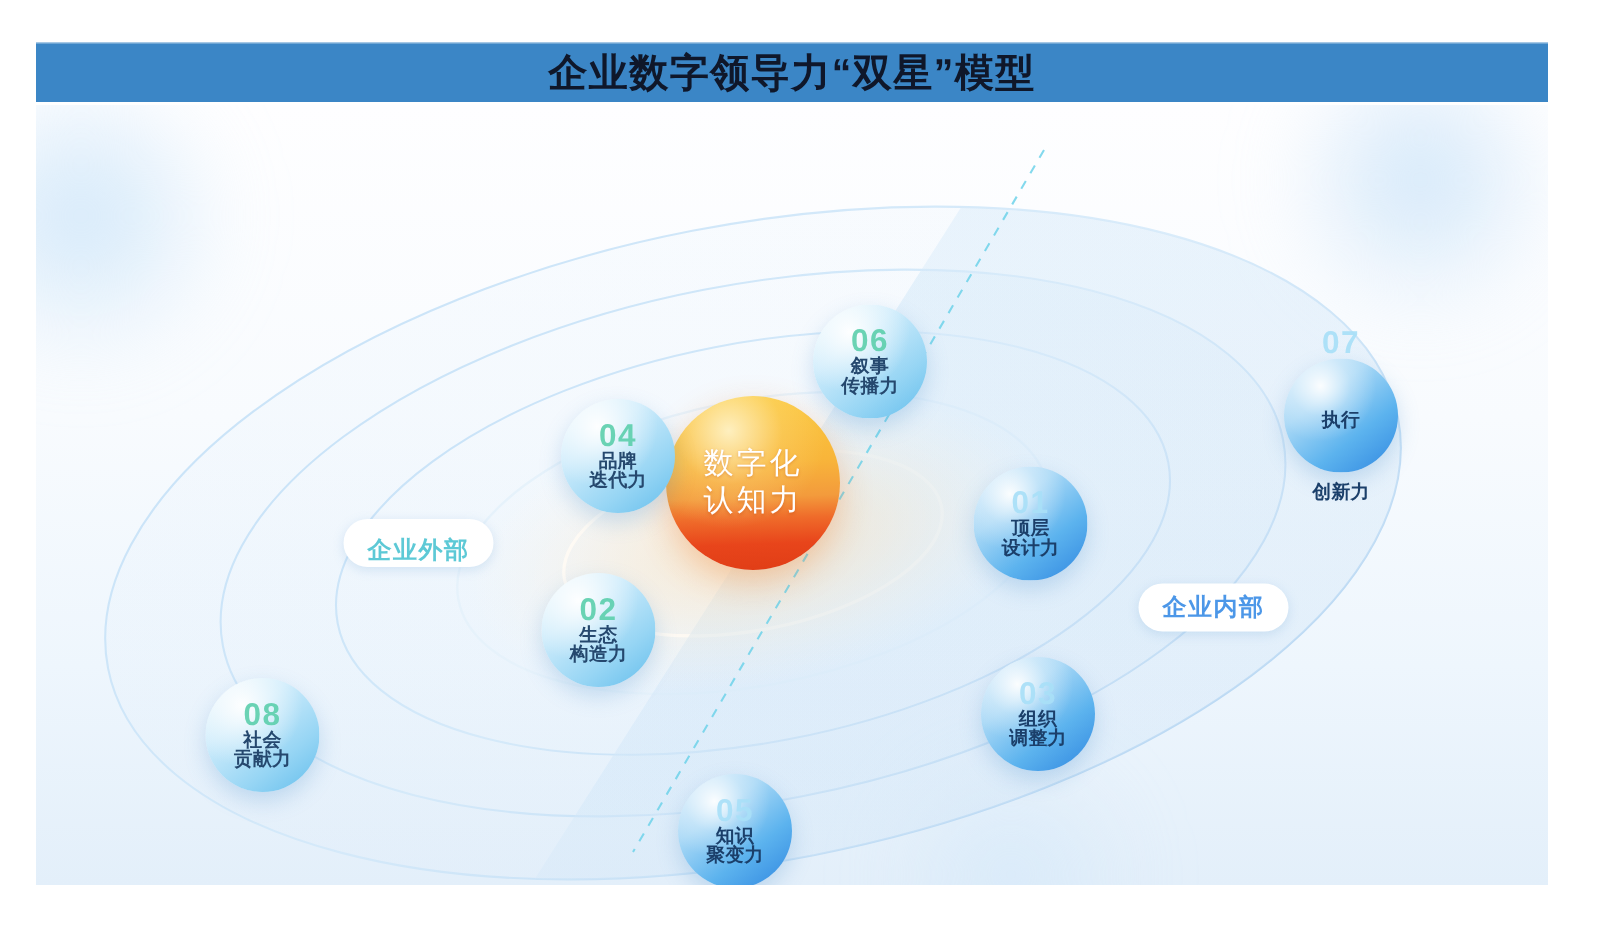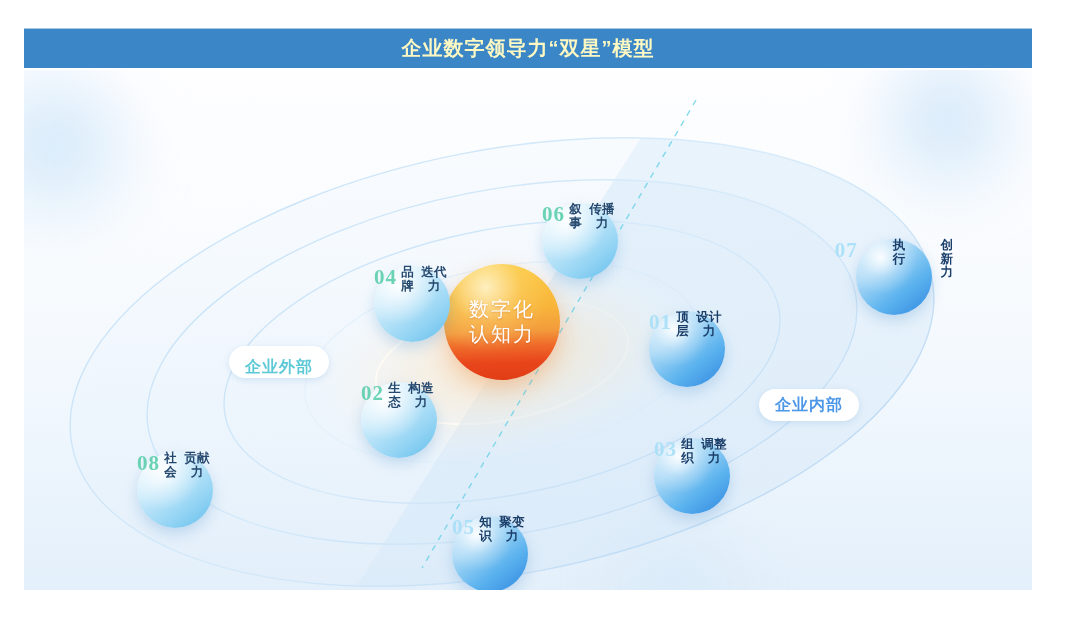--- a/index.html
+++ b/index.html
@@ -13,21 +13,21 @@
   #root{position:absolute;left:0;top:0;width:1080px;height:622px;}
 
   
   .title-bar{
     position:absolute;left:24px;top:28px;width:1008px;height:40px;
     background:#3b86c6;
     display:flex;align-items:center;justify-content:center;
     box-shadow:0 1px 0 rgba(255,255,255,.55) inset;
   }
   .title-bar .title-text{
-    color:#fef9c3;font-size:20px;font-weight:bold;letter-spacing:1px;
+    color:#0f172a;font-size:26px;font-weight:bold;letter-spacing:1px;
     white-space:nowrap;
   }
 
   
   .canvas{
     position:absolute;left:24px;top:70px;width:1008px;height:520px;
     background:linear-gradient(180deg,#fefeff 0%,#f8fbfe 40%,#eef6fd 72%,#e3effa 100%);
     overflow:hidden;
   }
   
@@ -38,24 +38,23 @@
     background:radial-gradient(circle at 50% 50%,rgba(200,226,248,.9),rgba(225,240,253,0) 70%);}
   .blob-bottom{left:560px;top:438px;width:180px;height:150px;
     background:radial-gradient(circle at 50% 50%,rgba(205,229,249,.55),rgba(225,240,253,0) 72%);}
 
   
   .stage{position:absolute;left:0;top:0;width:1008px;height:520px;}
 
   
   .node{
     position:absolute;width:76px;height:76px;border-radius:50%;
-    display:flex;flex-direction:row;align-items:flex-start;justify-content:center;
+    display:flex;flex-direction:column;align-items:center;justify-content:center;
     text-align:center;line-height:1.08;
     box-shadow:0 6px 14px rgba(86,150,210,.28);
-    font-family:Liberation Serif, serif;
   }
   .node.blue{
     background:
       radial-gradient(circle at 32% 24%,rgba(255,255,255,.95) 0%,rgba(255,255,255,.28) 26%,rgba(255,255,255,0) 48%),
       linear-gradient(142deg,#d9edfb 0%,#a8d8f6 34%,#5cb3ee 66%,#2f86e0 100%);
   }
   .node.pale{
     background:
       radial-gradient(circle at 32% 24%,rgba(255,255,255,.97) 0%,rgba(255,255,255,.42) 28%,rgba(255,255,255,0) 52%),
       linear-gradient(142deg,#eef9fe 0%,#ccebfb 34%,#96d5f4 70%,#63bdec 100%);

